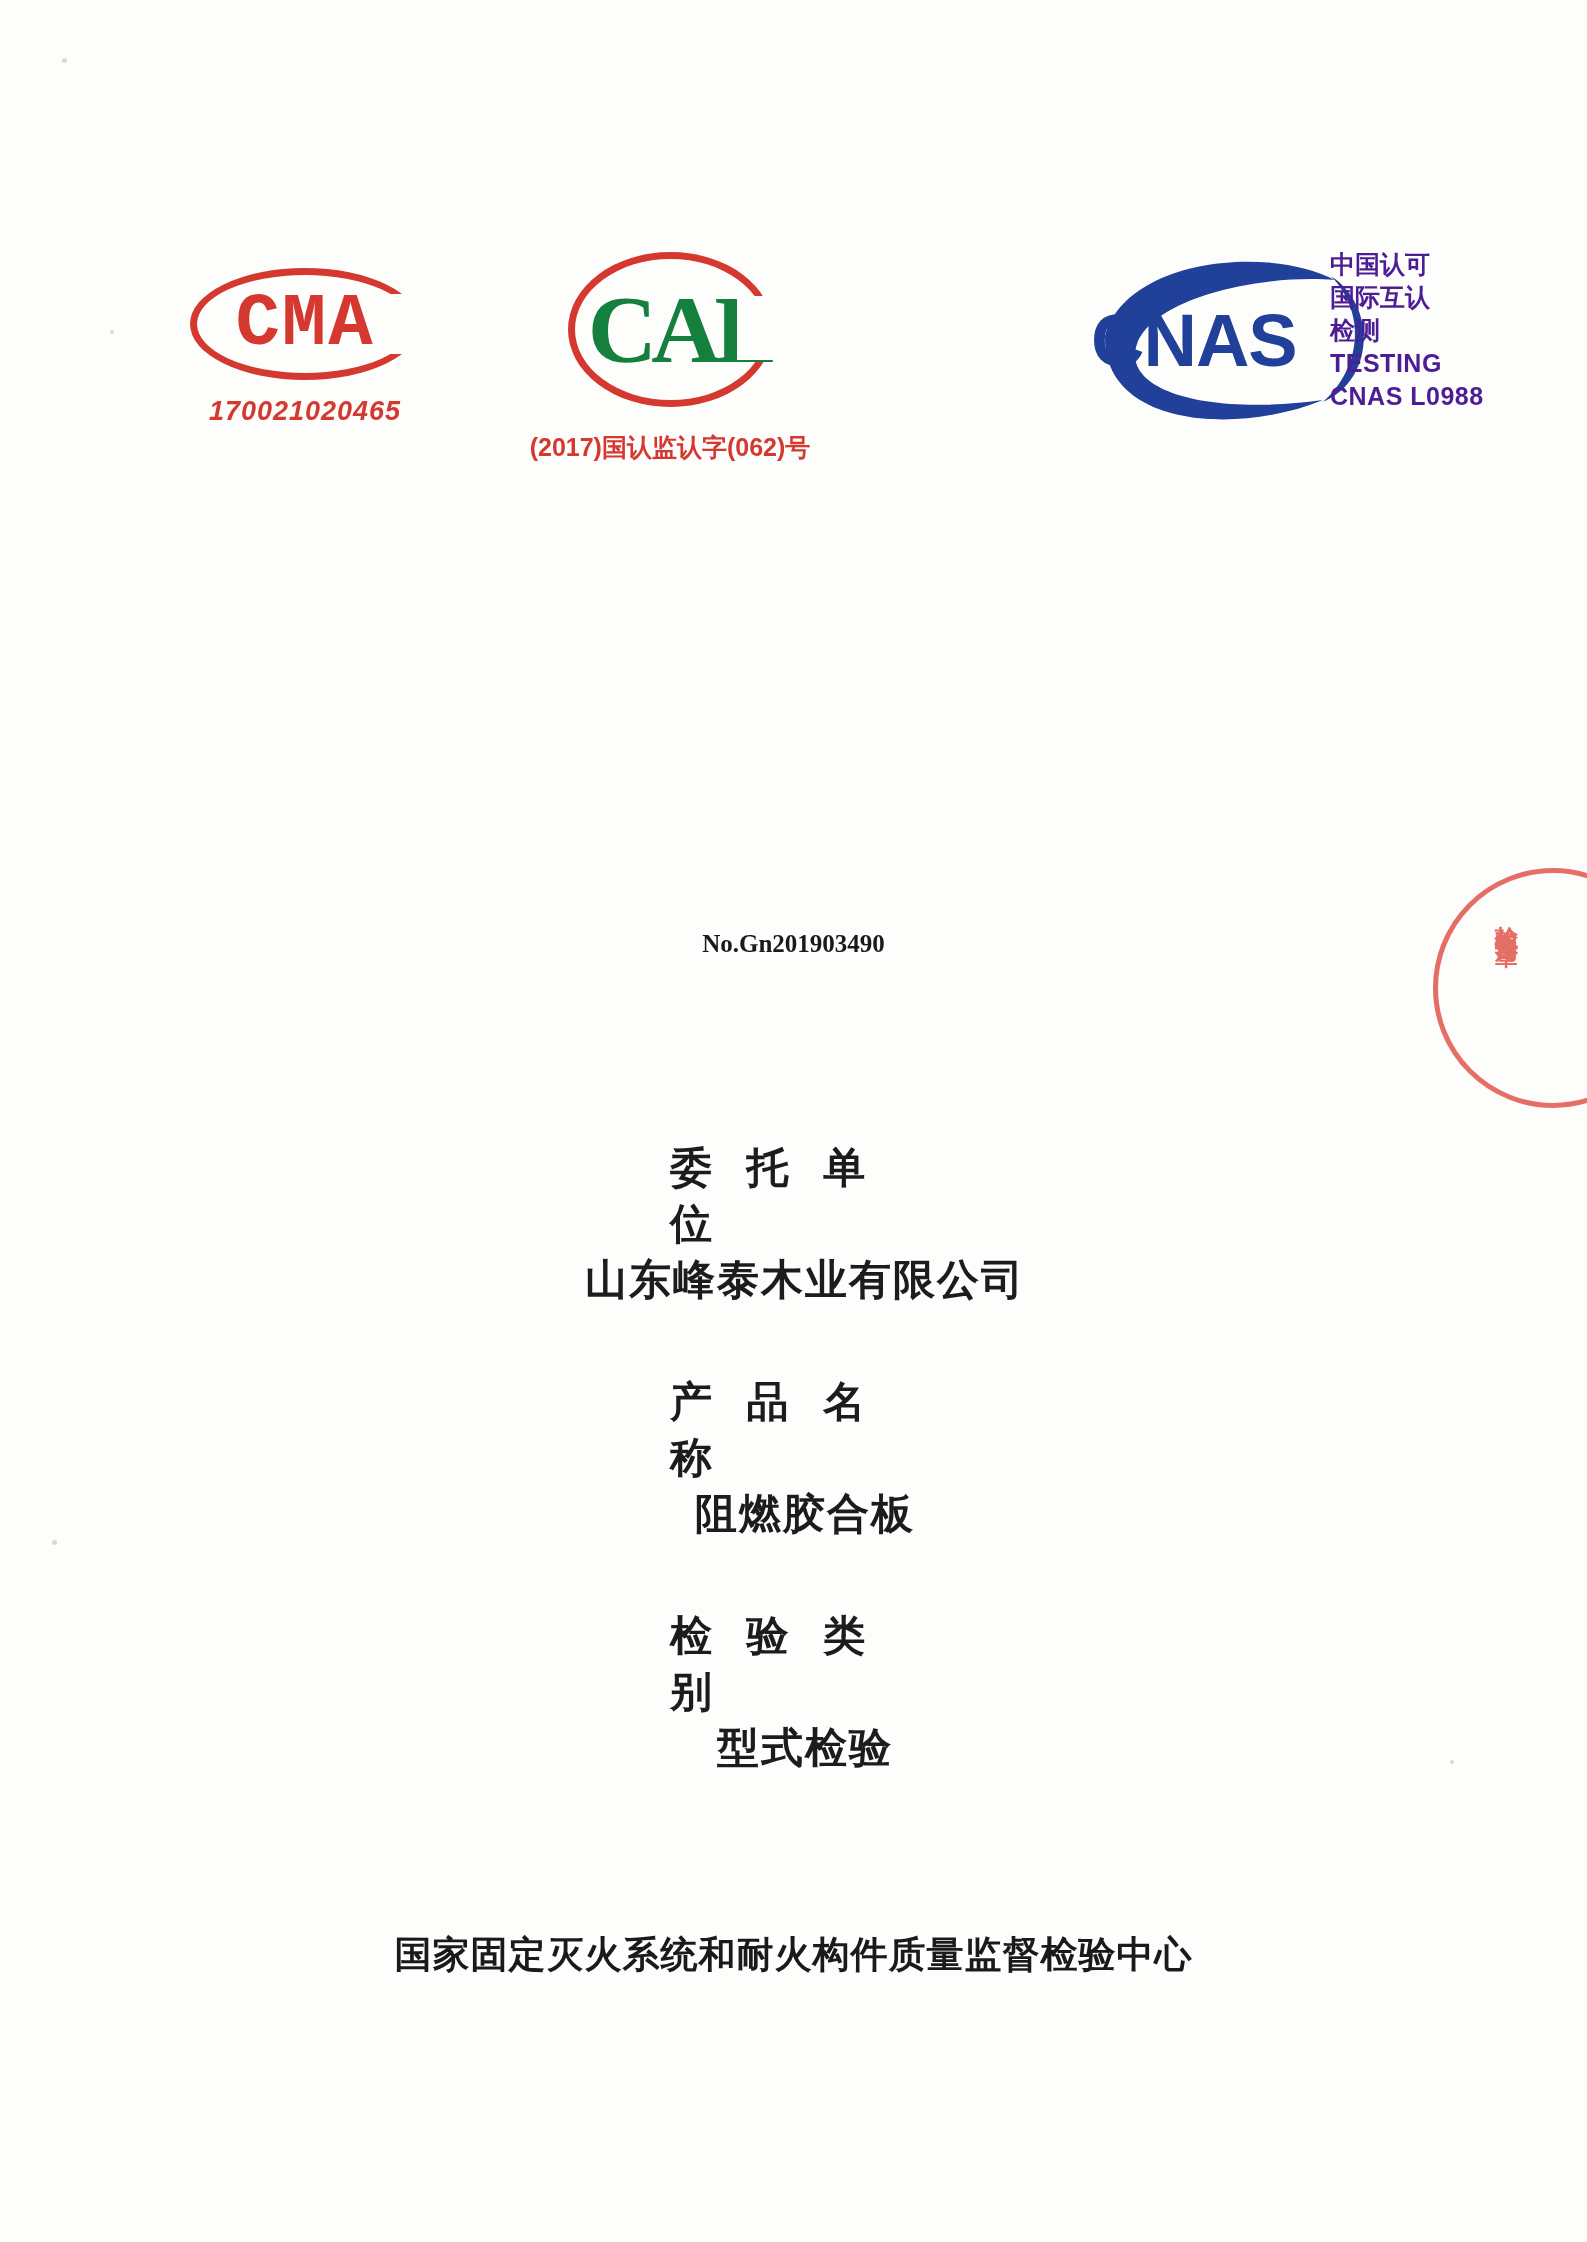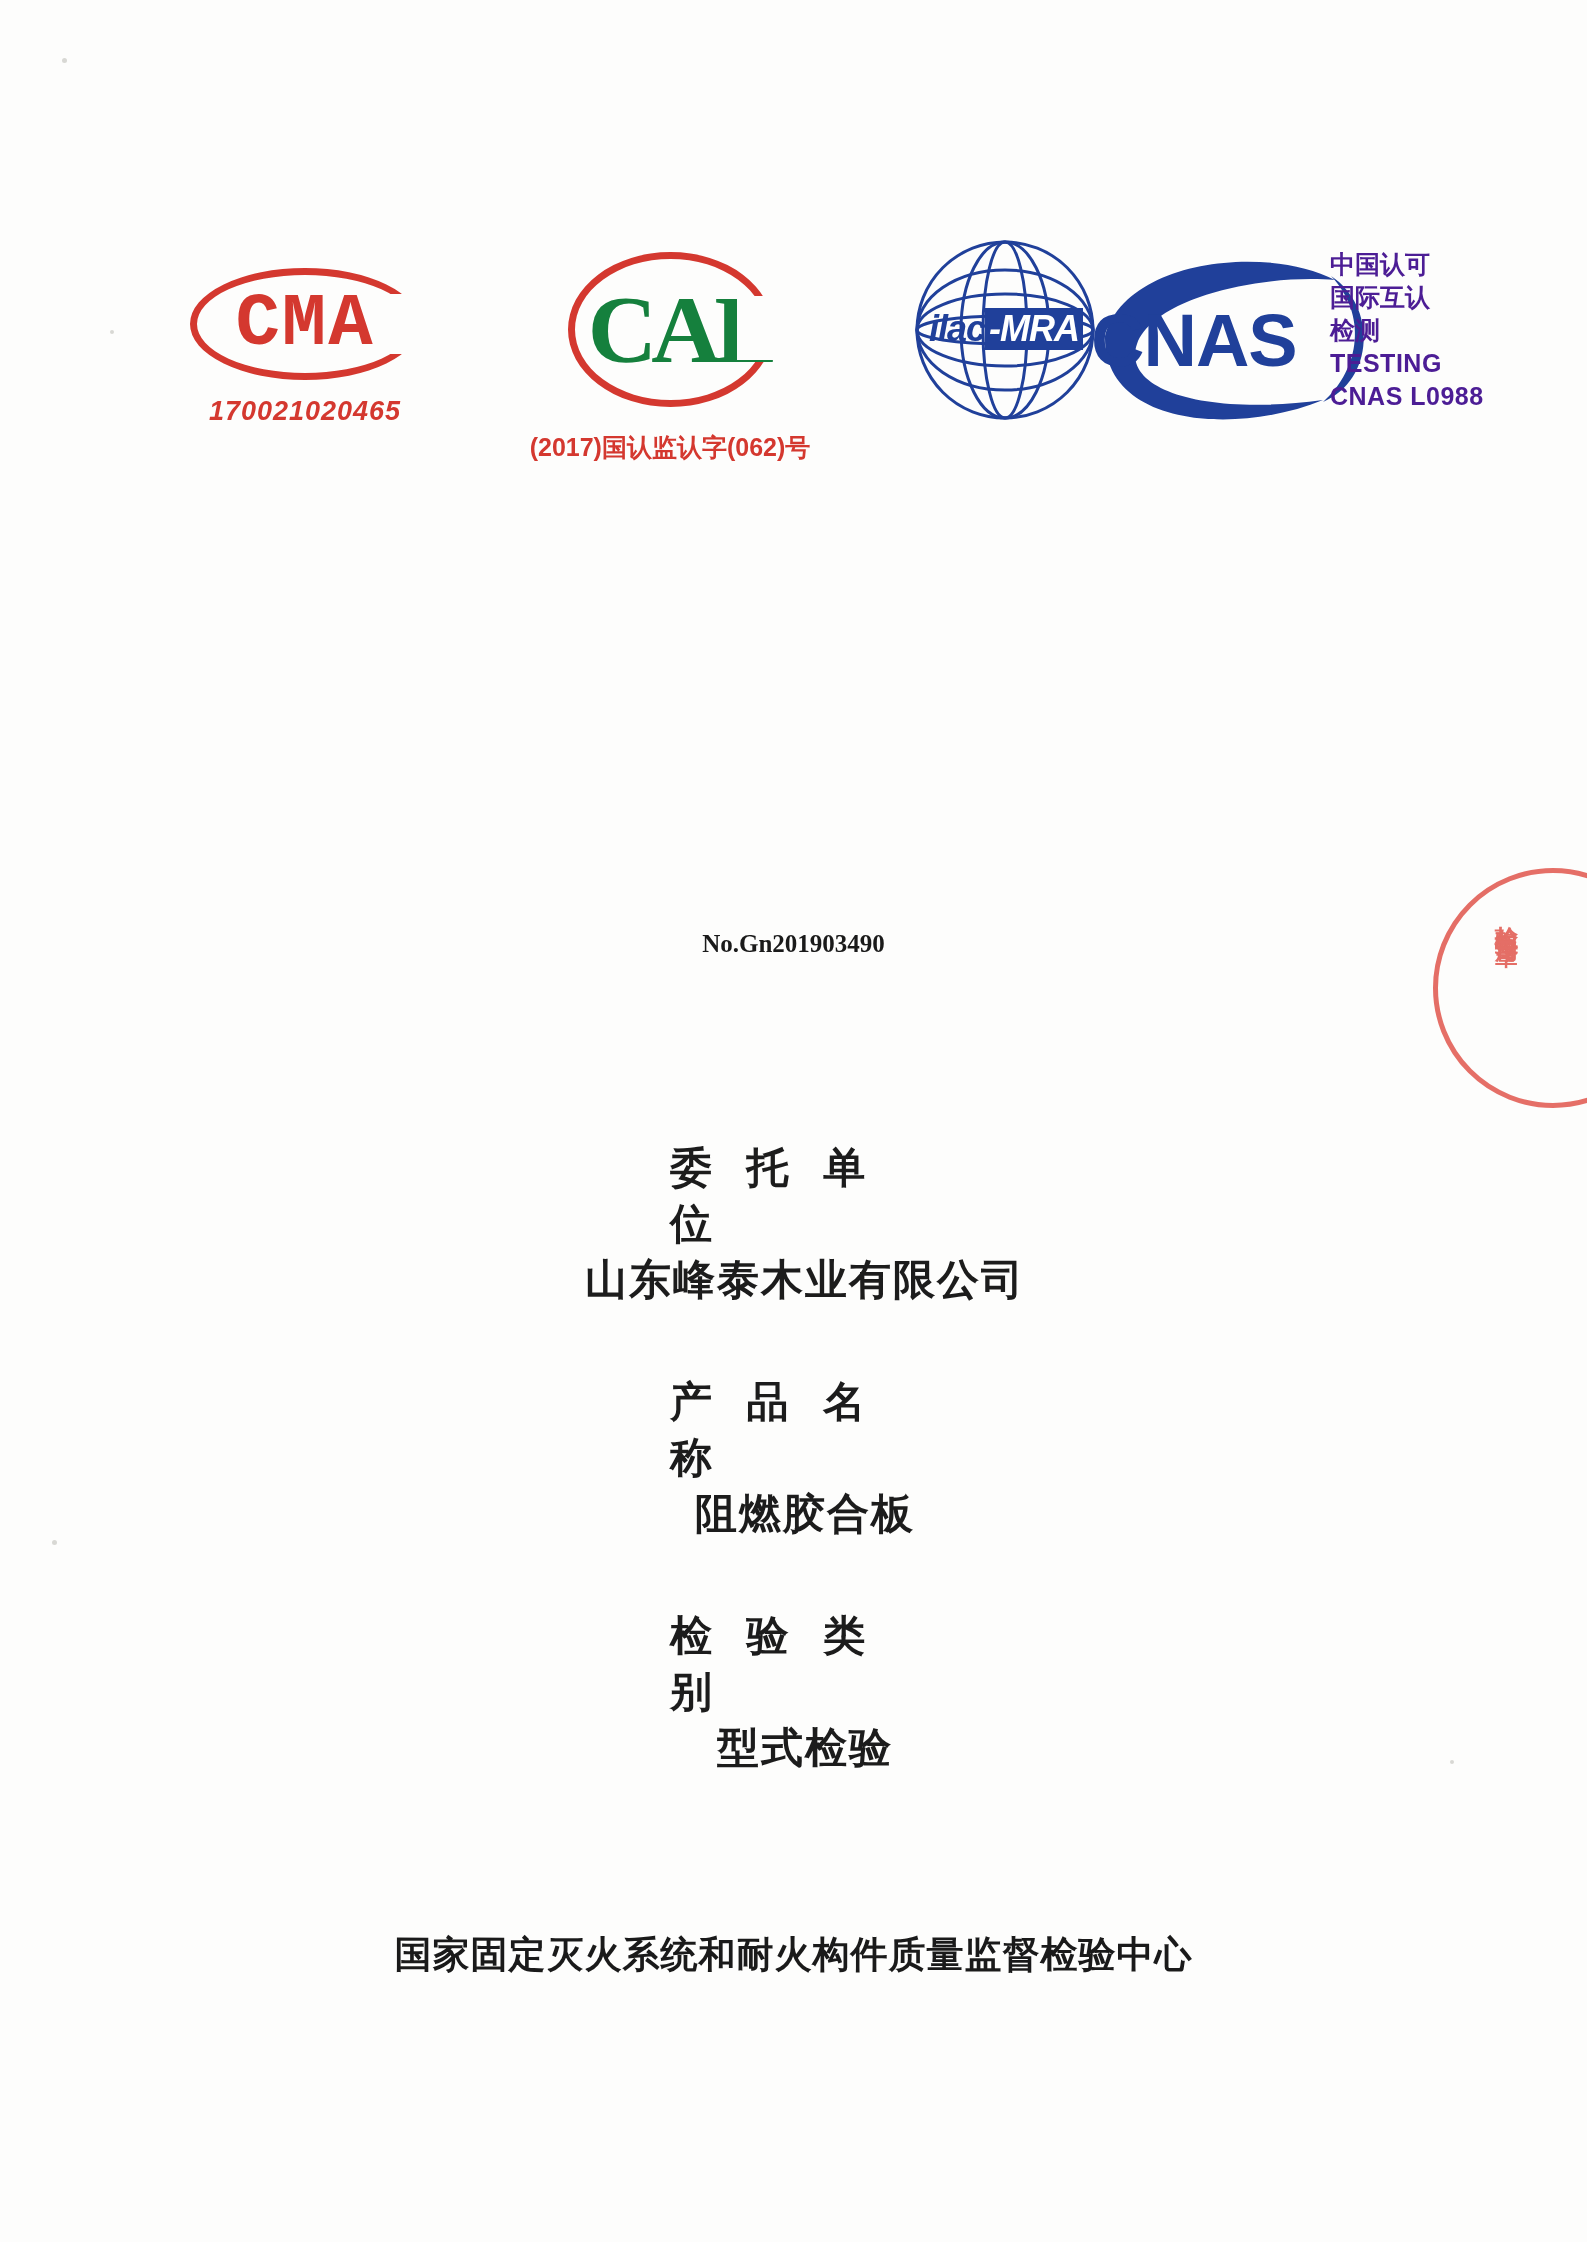--- a/index.html
+++ b/index.html
@@ -323,40 +323,20 @@
 
     <div class="cal-wrap">
       <div class="cal-circle">
         <div class="c-outer"></div>
         <div class="cal-letters">CAL</div>
         <div class="c-gap"></div>
       </div>
       <div class="cal-code">(2017)国认监认字(062)号</div>
     </div>
 
-    <div class="ilac-wrap">
-      <svg width="250" height="200" viewBox="0 0 250 200">
-        <g fill="none" stroke="#20409a" stroke-width="3">
-          <circle cx="125" cy="100" r="88"></circle>
-          <path d="M37 100 a88 60 0 0 1 176 0"></path>
-          <path d="M37 100 a88 36 0 0 1 176 0"></path>
-          <path d="M37 100 a88 14 0 0 1 176 0"></path>
-          <path d="M37 100 a88 60 0 0 0 176 0"></path>
-          <path d="M37 100 a88 36 0 0 0 176 0"></path>
-          <path d="M37 100 a88 14 0 0 0 176 0"></path>
-          <path d="M125 12 a44 88 0 0 1 0 176"></path>
-          <path d="M125 12 a22 88 0 0 1 0 176"></path>
-          <path d="M125 12 a44 88 0 0 0 0 176"></path>
-          <path d="M125 12 a22 88 0 0 0 0 176"></path>
-        </g>
-      </svg>
-      <div class="ilac-label">
-        <span>ilac</span><span class="bar">-MRA</span>
-      </div>
-    </div>
 
     <div class="cnas-wrap">
       <svg width="300" height="200" viewBox="0 0 300 200">
         <path d="M20 96 C40 20 180 4 250 40 C180 34 70 56 52 104 C36 150 120 176 238 160 C150 196 18 186 20 96 Z" fill="#20409a"></path>
         <path d="M246 36 C292 66 290 140 238 162 C276 128 282 74 246 36 Z" fill="#20409a"></path>
       </svg>
       <div class="cnas-text">CNAS</div>
     </div>
 
     <div class="cnas-side">

